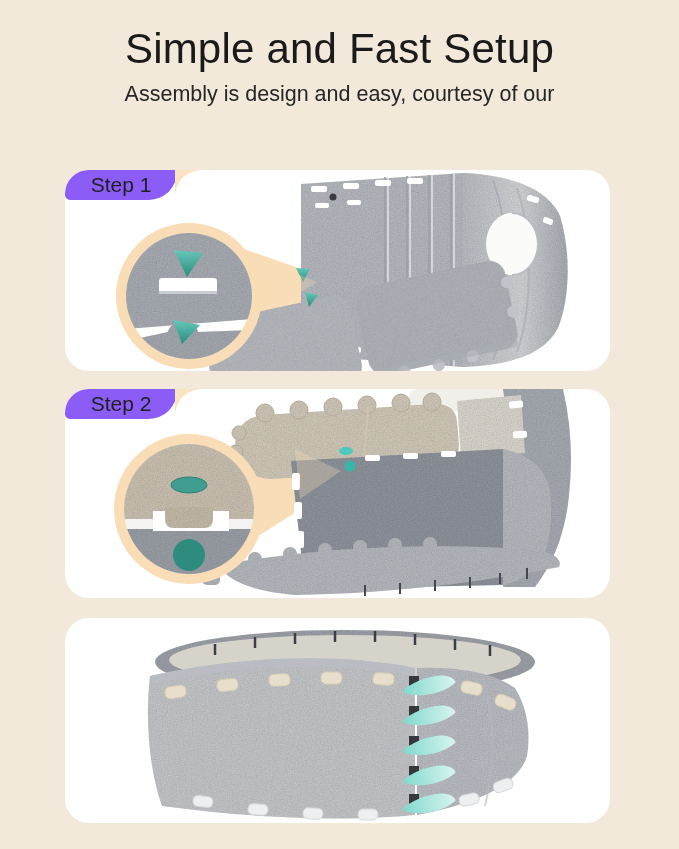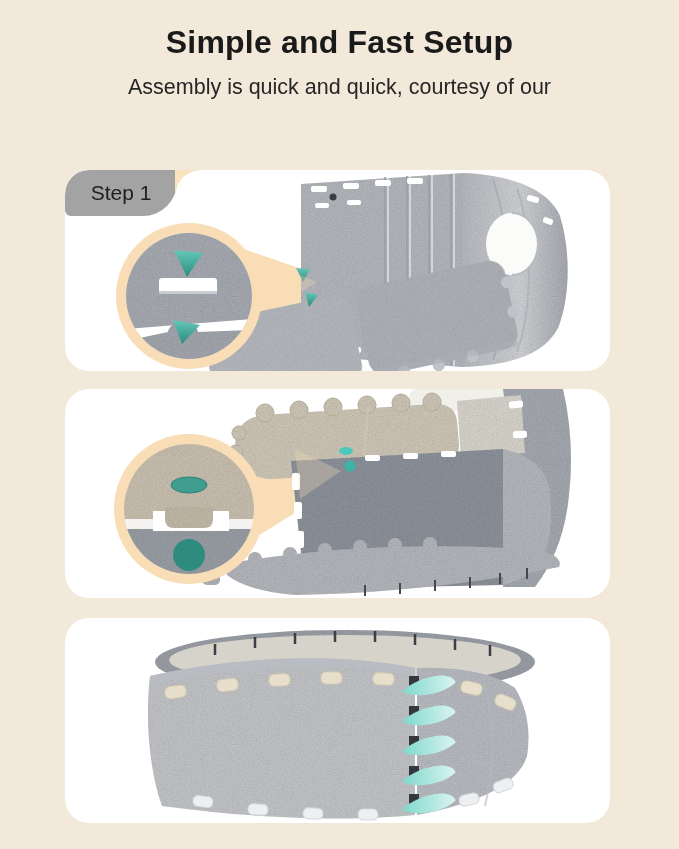--- a/index.html
+++ b/index.html
@@ -4,46 +4,46 @@
 <style>
   html,body { margin:0; padding:0; }
   .page {
     position:relative;
     width:679px; height:849px;
     background:#f2e9da;
     font-family:"Liberation Sans", sans-serif;
     overflow:hidden;
   }
   .title {
-    margin:0; padding-top:24px;
+    margin:0; padding-top:31px;
     text-align:center;
-    font-size:32px; line-height:36px;
-    font-weight:700; color:#1a1a1a;
+    font-size:42px; line-height:36px;
+    font-weight:400; color:#1a1a1a;
     letter-spacing:.2px;
   }
   .subtitle {
     margin:13px auto 0; width:500px;
     text-align:center;
     font-size:21.5px; line-height:28px;
     color:#262626;
   }
   .subtitle span { display:block; }
   .panel {
     position:absolute; left:65px; width:545px;
     background:#ffffff; border-radius:24px;
     overflow:hidden;
   }
   .panel-1 { top:170px; height:201px; }
   .panel-2 { top:389px; height:209px; }
   .panel-3 { top:618px; height:205px; }
   .panel svg { position:absolute; inset:0; display:block; }
   .badge {
     position:absolute; top:0; left:0; z-index:5;
-    width:112px; height:46px;
-    background:#a3a3a3;
+    width:112px; height:30px;
+    background:#8b5cf6;
     border-radius:24px 2px 34px 6px;
     display:flex; align-items:center; justify-content:center;
   }
   .badge::after {           
     content:""; position:absolute; left:110px; top:0;
     width:26px; height:26px;
     background:radial-gradient(circle at 100% 100%, rgba(0,0,0,0) 25.5px, #fae3bf 26px);
   }
   .badge-label {
     font-size:21px; color:#1f1f1f; font-weight:500;
@@ -74,21 +74,21 @@
       <stop offset="0" stop-color="#7fd8cd"></stop>
         <stop offset="1" stop-color="#d9f4f0"></stop>
     </linearGradient>
   </defs>
 </svg>
 
 <div class="page">
 
   <h1 class="title">Simple and Fast Setup</h1>
   <p class="subtitle">
-    <span>Assembly is quick and quick, courtesy of our</span>
+    <span>Assembly is design and easy, courtesy of our</span>
   </p>
 
   <section class="panel panel-1">
     <div class="badge">
       <span class="badge-label">Step 1</span>
     </div>
     <svg viewBox="0 0 545 201">
       <defs>
           <clipPath id="clip1">
             <circle cx="124" cy="126" r="63"></circle>
@@ -174,20 +174,23 @@
           <rect x="94" y="108" width="58" height="16" rx="3" fill="#ffffff"></rect>
           <rect x="94" y="121" width="58" height="3" fill="#c9ced4"></rect>
           <path d="M109,80 l29,3 l-16,24 Z" fill="url(#g_teal)"></path>
           <path d="M108,150 l27,5 l-18,19 Z" fill="url(#g_teal)"></path>
         </g>
       </g>
     </svg>
   </section>
 
   <section class="panel panel-2">
+    <div class="badge">
+      <span class="badge-label">Step 2</span>
+    </div>
     <svg viewBox="0 0 545 209">
       <defs>
           <clipPath id="clip2">
             <circle cx="124" cy="120" r="65"></circle>
           </clipPath>
         </defs>
 
       <path d="M124,52 L272,72 L276,95 L124,190 Z" fill="#f8ddb6"></path>
 
       <g>

